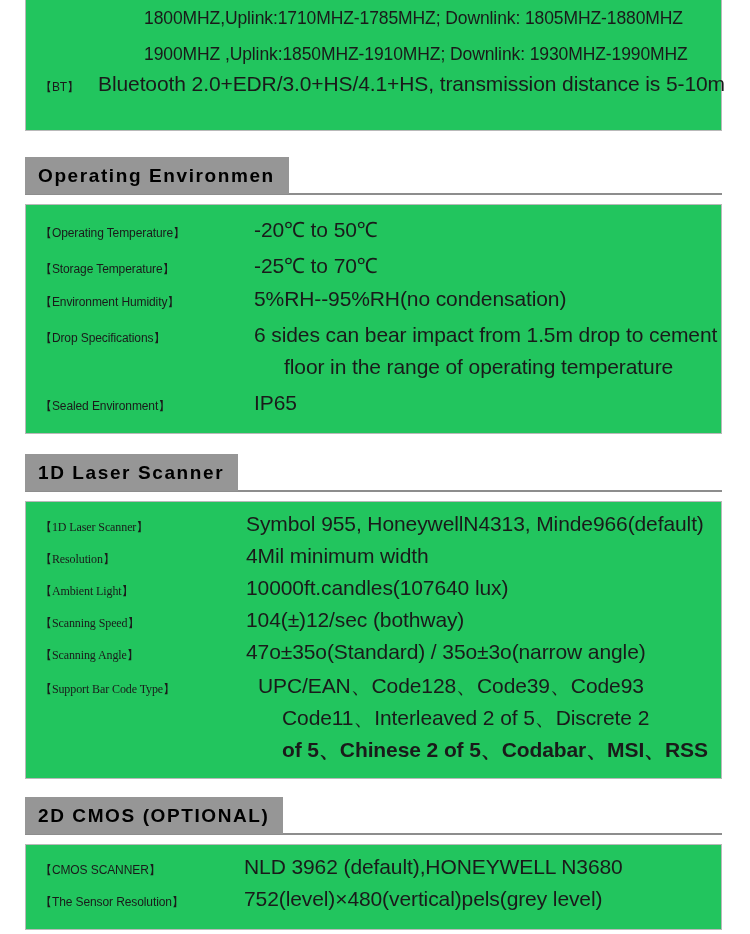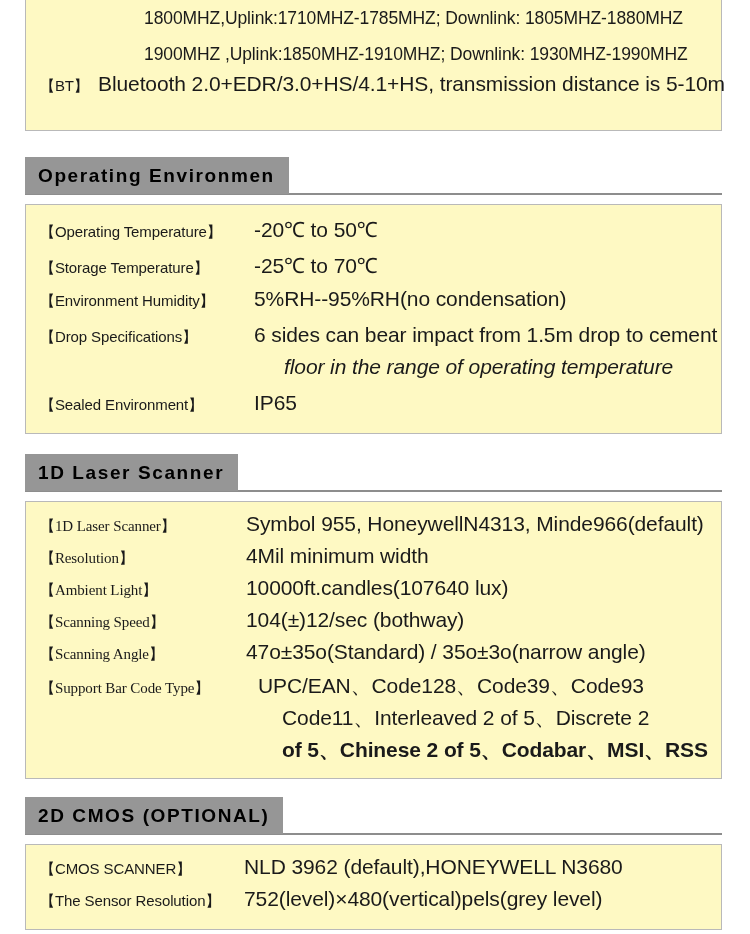--- a/index.html
+++ b/index.html
@@ -48,40 +48,40 @@
     line-height: 37px;
     padding: 0 14px 0 13px;
     white-space: nowrap;
     box-sizing: border-box;
   }
 
   
   .spec-box {
     margin: 9px 28px 0 25px;
     border: 1px solid #b9b9b9;
-    background: #fef9c3;
+    background: #22c55e;
     box-sizing: border-box;
     padding: 10px 0 10px 0;
   }
   .spec-box.top-box {
     margin-top: 0;
     border-top: none;
     padding-top: 0;
   }
 
   .spec-row {
     display: flex;
     align-items: baseline;
     white-space: nowrap;
   }
   .spec-label {
     flex: 0 0 auto;
     padding-left: 14px;
     box-sizing: border-box;
-    font-size: 15px;
+    font-size: 12px;
     letter-spacing: -0.1px;
   }
   .spec-value {
     flex: 0 0 auto;
     font-size: 21px;
     letter-spacing: -0.1px;
   }
   .spec-row.cont .spec-label { visibility: hidden; }
 
   
@@ -141,21 +141,21 @@
     <div class="spec-row row-h-36">
       <div class="spec-label">【Environment Humidity】</div>
       <div class="spec-value">5%RH--95%RH(no condensation)</div>
     </div>
     <div class="spec-row row-h-32">
       <div class="spec-label">【Drop Specifications】</div>
       <div class="spec-value">6 sides can bear impact from 1.5m drop to cement</div>
     </div>
     <div class="spec-row row-h-36 cont">
       <div class="spec-label"></div>
-      <div class="spec-value" style="padding-left:30px;font-style:italic;">floor in the range of operating temperature</div>
+      <div class="spec-value" style="padding-left:30px;">floor in the range of operating temperature</div>
     </div>
     <div class="spec-row row-h-32">
       <div class="spec-label">【Sealed Environment】</div>
       <div class="spec-value">IP65</div>
     </div>
   </div>
 
   <div class="gap-20"></div>
 
   <div class="section-head">

